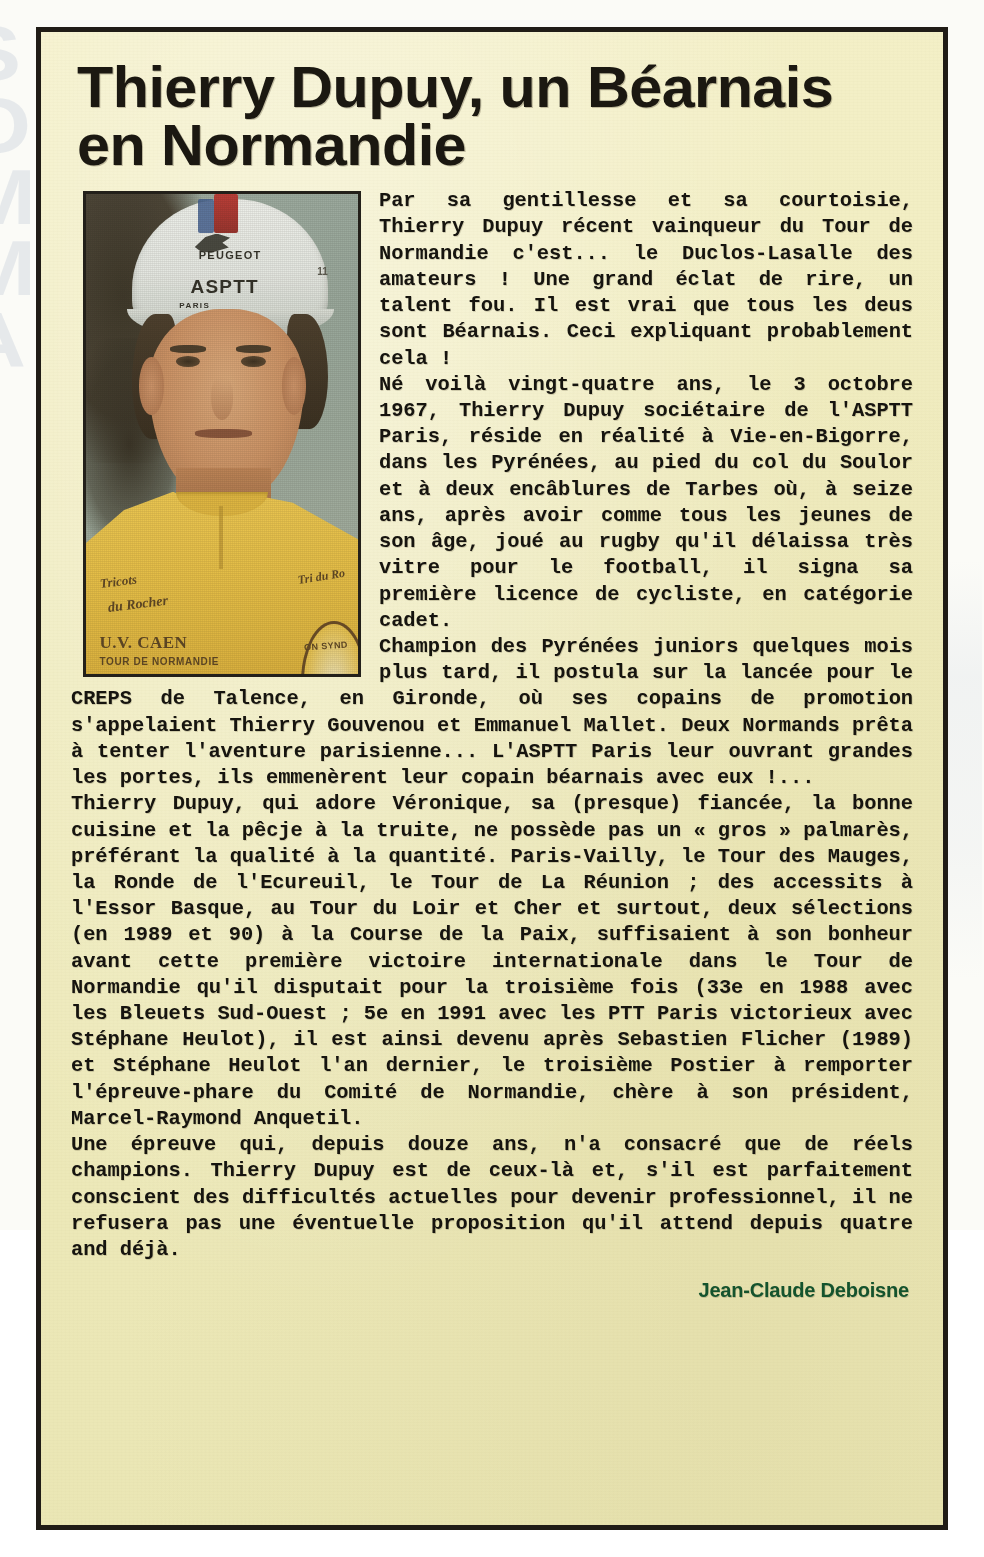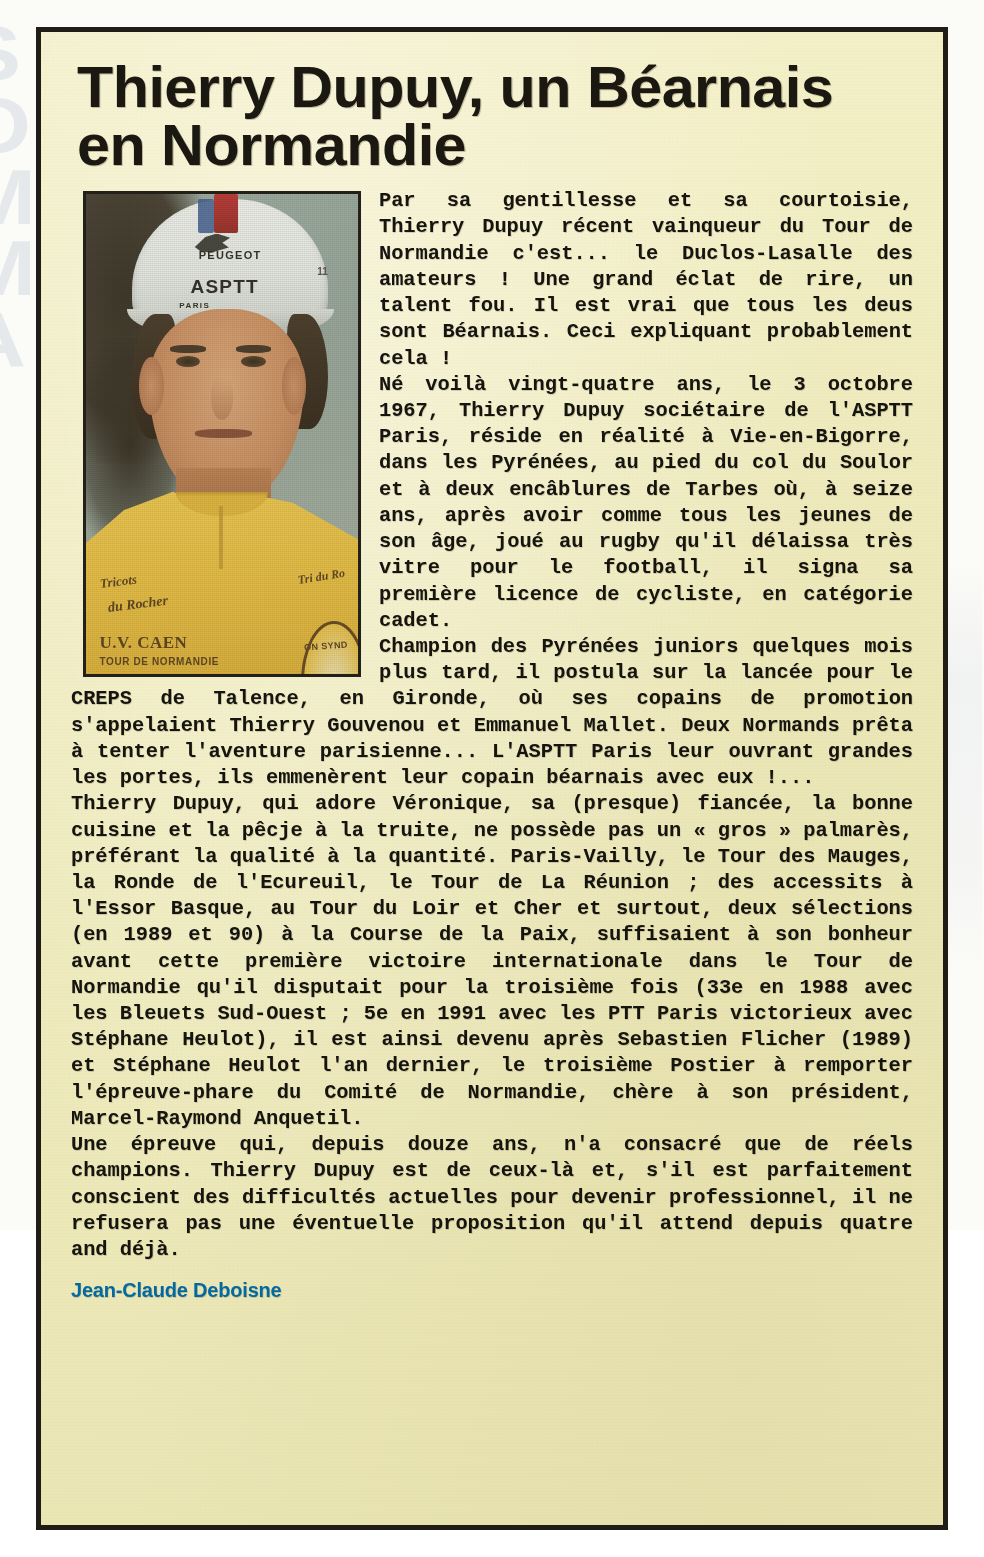--- a/index.html
+++ b/index.html
@@ -330,21 +330,22 @@
     text-shadow: 0.6px 0.6px 0 rgba(70,62,36,.20);
   }
   #body-text p {
     margin: 0 0 0 0;
     font-family: Liberation Mono, monospace;
   }
   #byline {
     font-family: "Liberation Sans", sans-serif;
     font-weight: bold;
     font-size: 20px;
-    color: #0369a1;
+    color: #14532d;
+    text-align: right;
     margin-top: 16px;
     padding-right: 4px;
     letter-spacing: -0.2px;
     text-shadow: 0.6px 0.6px 0 rgba(70,62,36,.22);
   }
   .clearfix::after { content: ""; display: block; clear: both; }
 </style>
 </head>
 <body>
 

